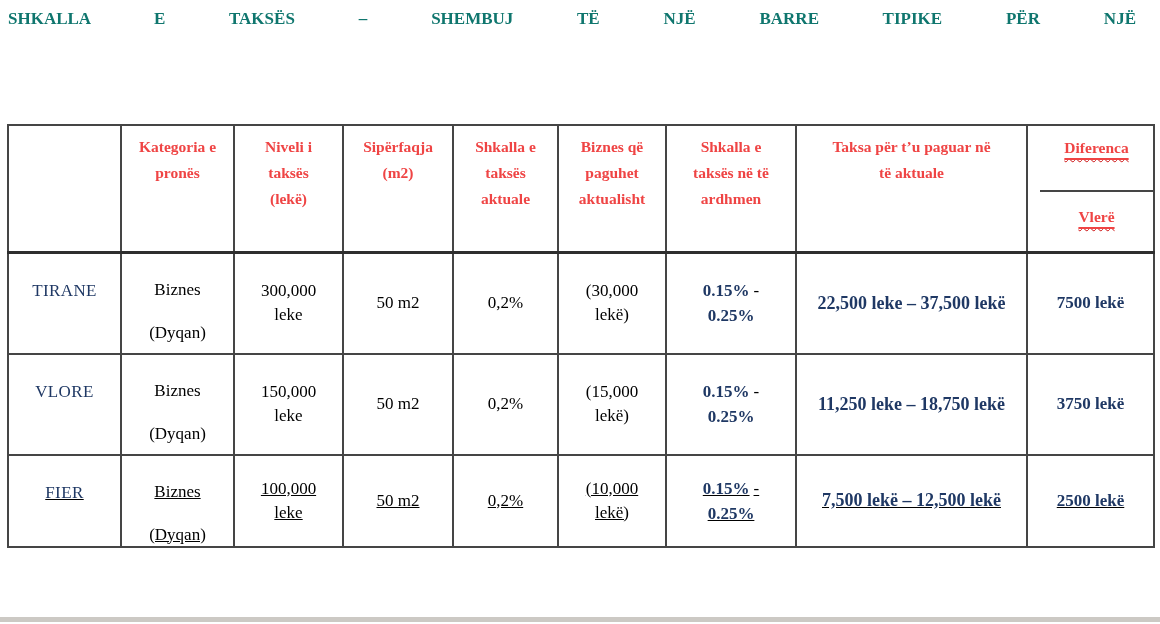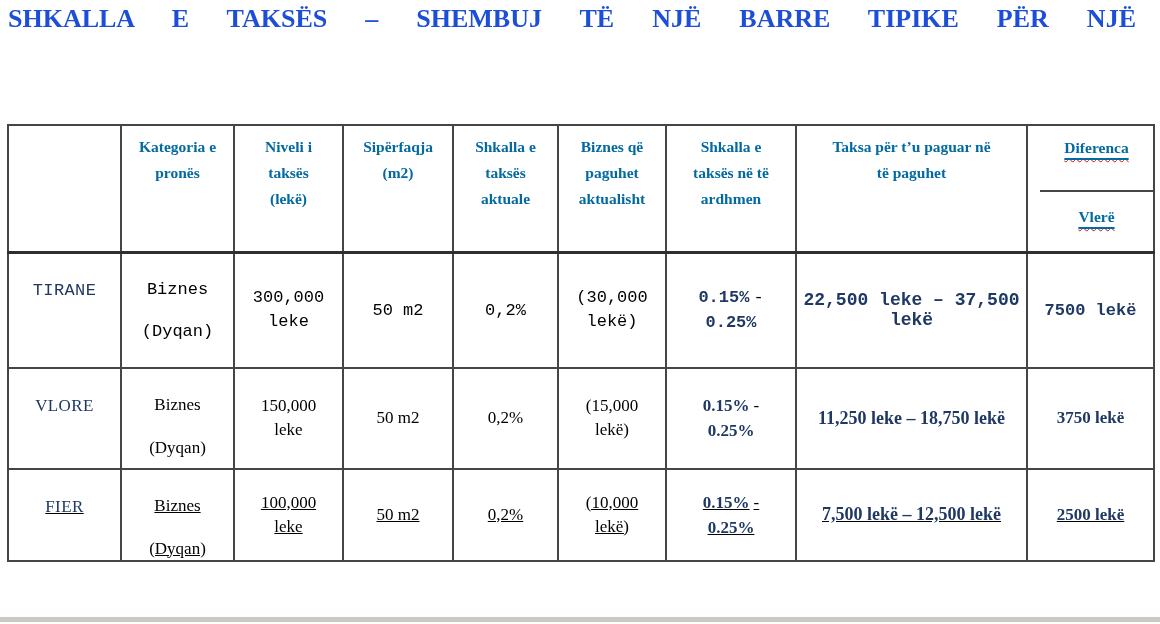--- a/index.html
+++ b/index.html
@@ -4,46 +4,46 @@
 <style>
   html, body { margin:0; padding:0; }
   body {
     width:1160px; height:624px; background:#ffffff; overflow:hidden;
     font-family:"Liberation Serif","DejaVu Serif",serif;
     -webkit-font-smoothing:antialiased;
   }
   .page { position:relative; width:1160px; height:624px; }
 
   
-  .title { position:absolute; left:8px; top:2px; width:1128px; color:#1d4ed8;
-           font-weight:bold; font-size:26px; line-height:33px; }
+  .title { position:absolute; left:8px; top:2px; width:1128px; color:#0f766e;
+           font-weight:bold; font-size:17px; line-height:33px; }
   .title .l1 { text-align:justify; text-align-last:justify; }
   .title .l2 { text-align:left; word-spacing:5px; }
 
   
   table.tax { position:absolute; left:7px; top:124px; width:1146px;
               border-collapse:collapse; table-layout:fixed; }
   table.tax th, table.tax td { border:2px solid #454545; }
 
   thead tr { height:125px; }
   thead th {
-    color:#0369a1; font-weight:bold; font-size:15.5px; line-height:26px;
+    color:#ef4444; font-weight:bold; font-size:15.5px; line-height:26px;
     vertical-align:top; padding-top:8px; text-align:center;
     border-bottom:3px solid #2e2e2e !important;
   }
   th.diff-th { padding:0; }
   .diff-wrap { display:flex; flex-direction:column; height:125px;margin-left:12px; }
   .diff-top { height:55px; border-bottom:2px solid #454545; padding-top:9px; }
   .diff-bottom { flex:1; padding-top:12px;border-radius:23px; }
 
   .spell { text-decoration:underline wavy #cc1111 1px; text-underline-offset:5px; }
   .u { text-decoration:underline solid; text-decoration-thickness:1.5px; }
 
   tbody td { font-size:17px; color:#000; text-align:center; vertical-align:middle; }
-  tbody tr.r1 { height:115px;font-family:Liberation Mono, monospace; }
+  tbody tr.r1 { height:101px; }
   tbody tr.r2 { height:101px; }
   tbody tr.r3 { height:81px;text-decoration:underline; }
 
   td.city { color:#1f3864; vertical-align:top; padding-top:27px; letter-spacing:0.4px; }
   td.category { vertical-align:top; padding-top:26px;text-align:center; }
   td.category .cat2 { margin-top:23px; }
   .twoline div { line-height:24px; }
   td.bold-navy { color:#1f3864; font-weight:bold; }
   td.future-rate { color:#1f3864; font-weight:bold; line-height:25px; }
   td.future-rate .sep { color:#000; font-weight:normal; padding-left:4px; }
@@ -99,21 +99,21 @@
           <div>paguhet</div>
           <div>aktualisht</div>
         </th>
         <th>
           <div>Shkalla e</div>
           <div>taksës në të</div>
           <div>ardhmen</div>
         </th>
         <th>
           <div>Taksa për t’u paguar në</div>
-          <div>të paguhet</div>
+          <div>të aktuale</div>
         </th>
         <th class="diff-th">
           <div class="diff-wrap">
             <div class="diff-top">
               <span class="spell"><span class="u">Diferenca</span></span>
             </div>
             <div class="diff-bottom">
               <span class="spell"><span class="u">Vlerë</span></span>
             </div>
           </div>

